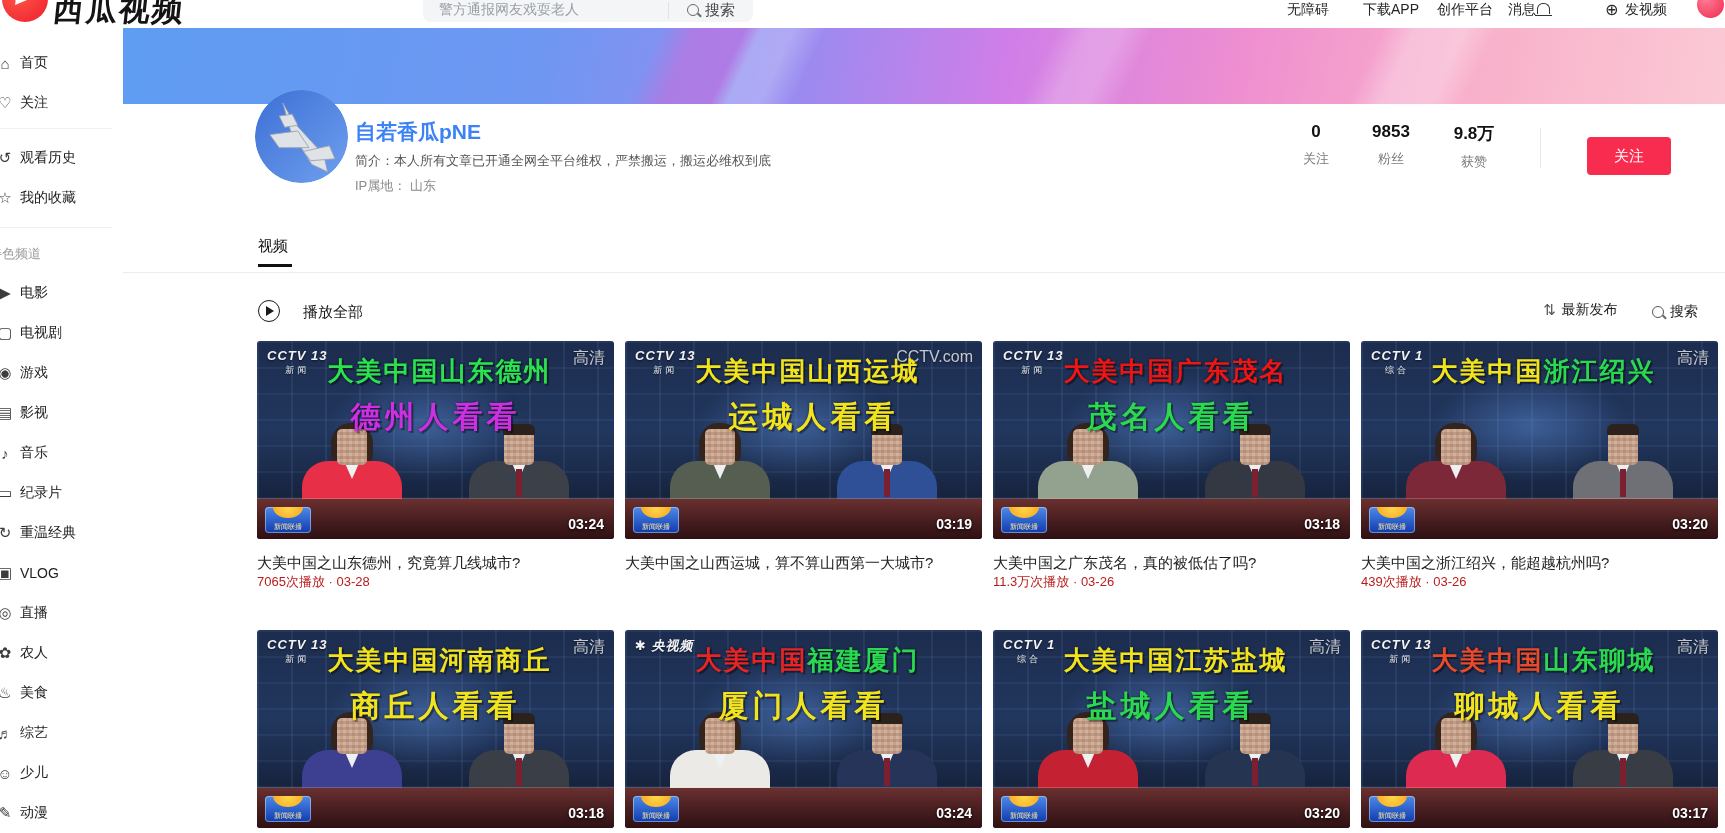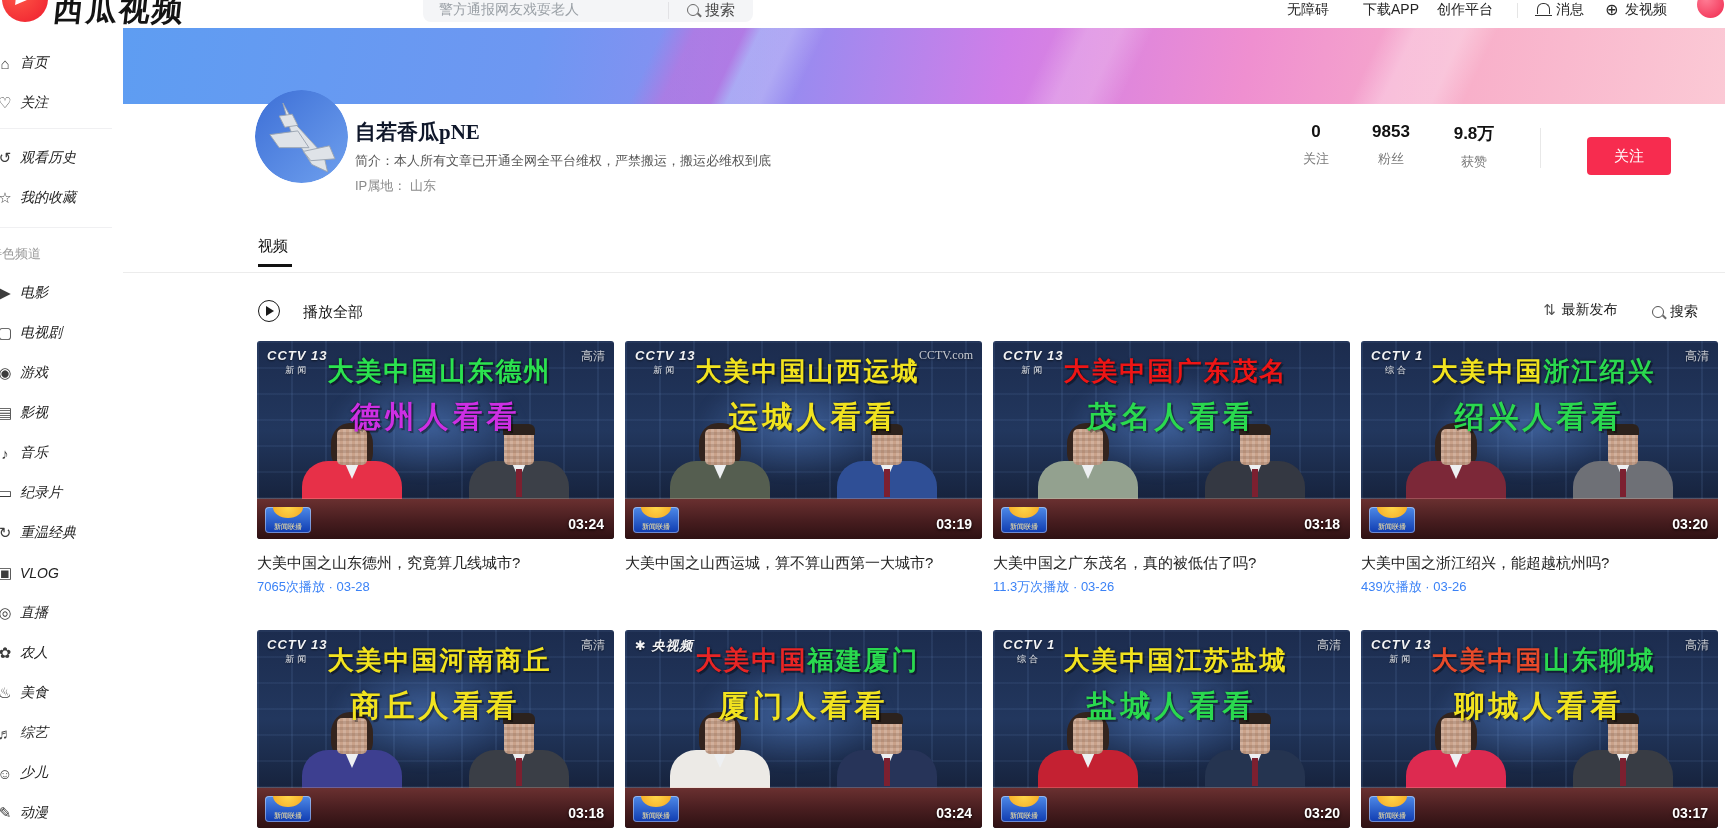--- a/index.html
+++ b/index.html
@@ -39,27 +39,27 @@
   .banner{position:absolute;left:123px;top:28px;width:1602px;height:76px;z-index:1;
        background:linear-gradient(100deg,#5e9df2 0%,#6e97f2 26%,#988bf0 42%,#d07ee8 55%,#ef8fd0 70%,#f8b0ca 84%,#fbc9d5 100%);}
   .banner::after{content:'';position:absolute;inset:0;background:
        linear-gradient(115deg,transparent 0 33%,rgba(255,80,200,.30) 35% 38%,rgba(255,255,255,.25) 39% 41%,
        transparent 43% 57%,rgba(255,255,255,.22) 59% 61%,transparent 63% 77%,rgba(255,255,255,.30) 79% 82%,transparent 84%);}
 
   
   .sidebar{position:absolute;left:0;top:28px;width:123px;height:805px;background:#fff;z-index:10;}
   .side-item{position:absolute;left:0;width:123px;height:40px;display:flex;align-items:center;cursor:pointer;}
   .side-icon{position:absolute;left:-5px;width:20px;text-align:center;font-size:15px;color:#3c3c3c;}
-  .side-label{position:absolute;left:20px;font-size:14px;color:#212121;white-space:nowrap;font-style:italic;}
+  .side-label{position:absolute;left:20px;font-size:14px;color:#212121;white-space:nowrap;}
   .side-divider{position:absolute;left:0;width:112px;height:1px;background:#f0f0f2;}
   .side-section{position:absolute;left:-11px;font-size:13px;color:#9a9a9a;white-space:nowrap;}
 
   
   .profile-avatar{position:absolute;left:255px;top:90px;width:93px;height:93px;border-radius:50%;overflow:hidden;z-index:5;}
-  .profile-name{position:absolute;left:355px;top:118px;font-size:21px;font-weight:bold;color:#0f172a;z-index:5;font-family:Liberation Serif, serif;}
+  .profile-name{position:absolute;left:355px;top:118px;font-size:21px;font-weight:bold;color:#3b82f6;z-index:5;}
   .profile-bio{position:absolute;left:355px;top:152px;font-size:13px;color:#555;z-index:5;}
   .profile-ip{position:absolute;left:355px;top:177px;font-size:13px;color:#8a8a8a;z-index:5;}
   .stat{position:absolute;top:122px;width:84px;text-align:center;z-index:5;}
   .stat-value{font-size:17px;font-weight:bold;color:#111;}
   .stat-label{margin-top:8px;font-size:13px;color:#7a7a7a;}
   .stat-divider{position:absolute;left:1540px;top:128px;width:1px;height:40px;background:#e8e8e8;}
   .follow-btn{position:absolute;left:1587px;top:137px;width:84px;height:38px;border-radius:4px;
        display:flex;align-items:center;justify-content:center;font-size:15px;color:#fff;cursor:pointer;z-index:5;}
 
   
@@ -97,35 +97,35 @@
   .anchor-right .head::before{content:'';position:absolute;top:-5px;left:-1px;right:-1px;height:11px;
        background:#2c221d;border-radius:6px 6px 0 0;}
   .collar{position:absolute;bottom:30px;left:42px;width:16px;height:18px;background:#eef0f2;
        clip-path:polygon(0 0,100% 0,50% 100%);}
   .tie{position:absolute;bottom:12px;left:47px;width:6px;height:28px;background:#7c2030;z-index:1;}
   .desk{position:absolute;left:0;right:0;bottom:0;height:40px;z-index:4;
        background:linear-gradient(180deg,#6a3030 0%,#471d1f 55%,#2e1113 100%);box-shadow:0 -1px 0 rgba(255,200,180,.25);}
   .ch-logo{position:absolute;left:10px;top:7px;z-index:6;color:#fff;text-shadow:0 1px 2px rgba(0,0,0,.6);}
   .ch-logo-main{font-size:13px;font-weight:bold;font-style:italic;letter-spacing:1px;opacity:.95;}
   .ch-logo-sub{font-size:9px;letter-spacing:3px;margin-top:1px;opacity:.9;text-align:center;}
-  .wm{position:absolute;right:9px;top:7px;z-index:6;font-size:12px;color:rgba(255,255,255,.75);
-       text-shadow:0 1px 2px rgba(0,0,0,.5);font-family:Liberation Serif, serif;}
+  .wm{position:absolute;right:9px;top:7px;z-index:6;font-size:16px;color:rgba(255,255,255,.75);
+       text-shadow:0 1px 2px rgba(0,0,0,.5);}
   .ol1{position:absolute;left:0;right:0;top:13px;z-index:6;text-align:center;font-size:26px;font-weight:bold;
        letter-spacing:2px;white-space:nowrap;text-shadow:2px 2px 0 rgba(0,0,0,.35),0 0 3px rgba(0,0,0,.5);margin-left:8px;}
   .ol2{position:absolute;left:0;right:0;top:56px;z-index:6;text-align:center;font-size:30px;font-weight:bold;
        letter-spacing:4px;white-space:nowrap;text-shadow:2px 2px 0 rgba(0,0,0,.35),0 0 3px rgba(0,0,0,.5);}
   .badge{position:absolute;left:8px;bottom:6px;width:46px;height:26px;border-radius:4px;z-index:7;overflow:hidden;
        background:linear-gradient(180deg,#4e8ae8,#0f3bb0);box-shadow:0 0 0 1px rgba(255,255,255,.4) inset;}
   .badge::before{content:'';position:absolute;top:-11px;left:50%;transform:translateX(-50%);width:30px;height:22px;
        border-radius:50%;background:radial-gradient(circle,#ffd84a,#f5a623);}
   .badge-label{position:absolute;bottom:1px;left:0;right:0;text-align:center;font-size:7px;color:#ffe9a0;}
   .dur{position:absolute;right:10px;bottom:7px;z-index:7;font-size:14px;font-weight:bold;color:#fff;
        text-shadow:0 1px 3px rgba(0,0,0,.9);}
   .vtitle{margin-top:14px;font-size:15px;line-height:20px;color:#222;white-space:nowrap;overflow:hidden;}
-  .vmeta{margin-top:5px;font-size:13px;color:#3b82f6;white-space:nowrap;}
+  .vmeta{font-size:13px;color:#b91c1c;white-space:nowrap;}
 </style>
 </head>
 <body>
 
 <div id="app">
 
   <div class="banner"></div>
 
   <div class="topbar">
     <div class="logo-circle"></div>
@@ -136,21 +136,21 @@
       <div class="search-btn">
         <span class="mag"></span>
         <span>搜索</span>
       </div>
     </div>
     <span class="top-link" style="left:1287px">无障碍</span>
     <span class="top-link" style="left:1363px">下载APP</span>
     <span class="top-link" style="left:1437px">创作平台</span>
     <div class="top-divider"></div>
     <span class="bell"></span>
-    <span class="top-link" style="left:1556px">消息</span>
+    <span class="top-link" style="left:1508px">消息</span>
     <span class="plus-icon">⊕</span>
     <span class="top-link" style="left:1625px">发视频</span>
     <div class="user-avatar"></div>
   </div>
 
   <div class="sidebar">
     <div id="side-main">
         <div class="side-item" style="top: 15px;">
     <span class="side-icon">⌂</span>
     <span class="side-label">首页</span>
@@ -398,21 +398,20 @@
         <div class="tie"></div>
         <div class="head"></div>
       </div>
       <div class="desk"></div>
       <div class="ch-logo">
         <div class="ch-logo-main">CCTV 1</div>
         <div class="ch-logo-sub">综合</div>
       </div>
       <div class="wm">高清</div>
       <div class="ol1"><span style="color: rgb(242, 227, 31);">大美中国</span><span style="color: rgb(42, 217, 79);">浙江绍兴</span></div>
-      <div class="ol2" style="color: rgb(42, 217, 79);">绍兴人看看</div>
       <div class="badge">
         <div class="badge-label">新闻联播</div>
       </div>
       <div class="dur">03:20</div>
     </div>
     <div class="vtitle">大美中国之浙江绍兴，能超越杭州吗?</div>
     <div class="vmeta">439次播放 · 03-26</div>
   </div>
       <div class="card">
     <div class="thumb">

